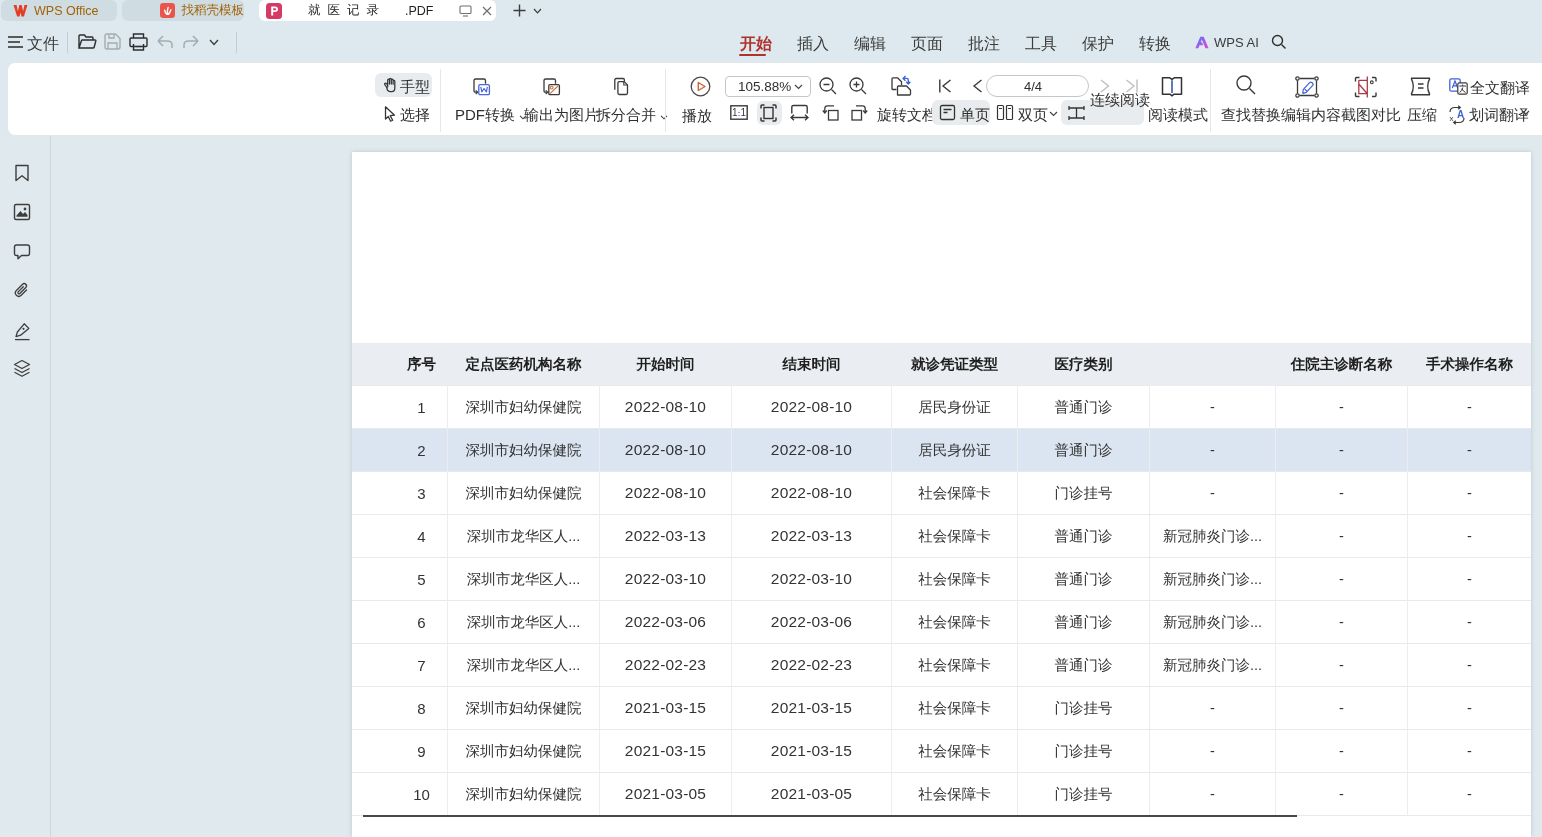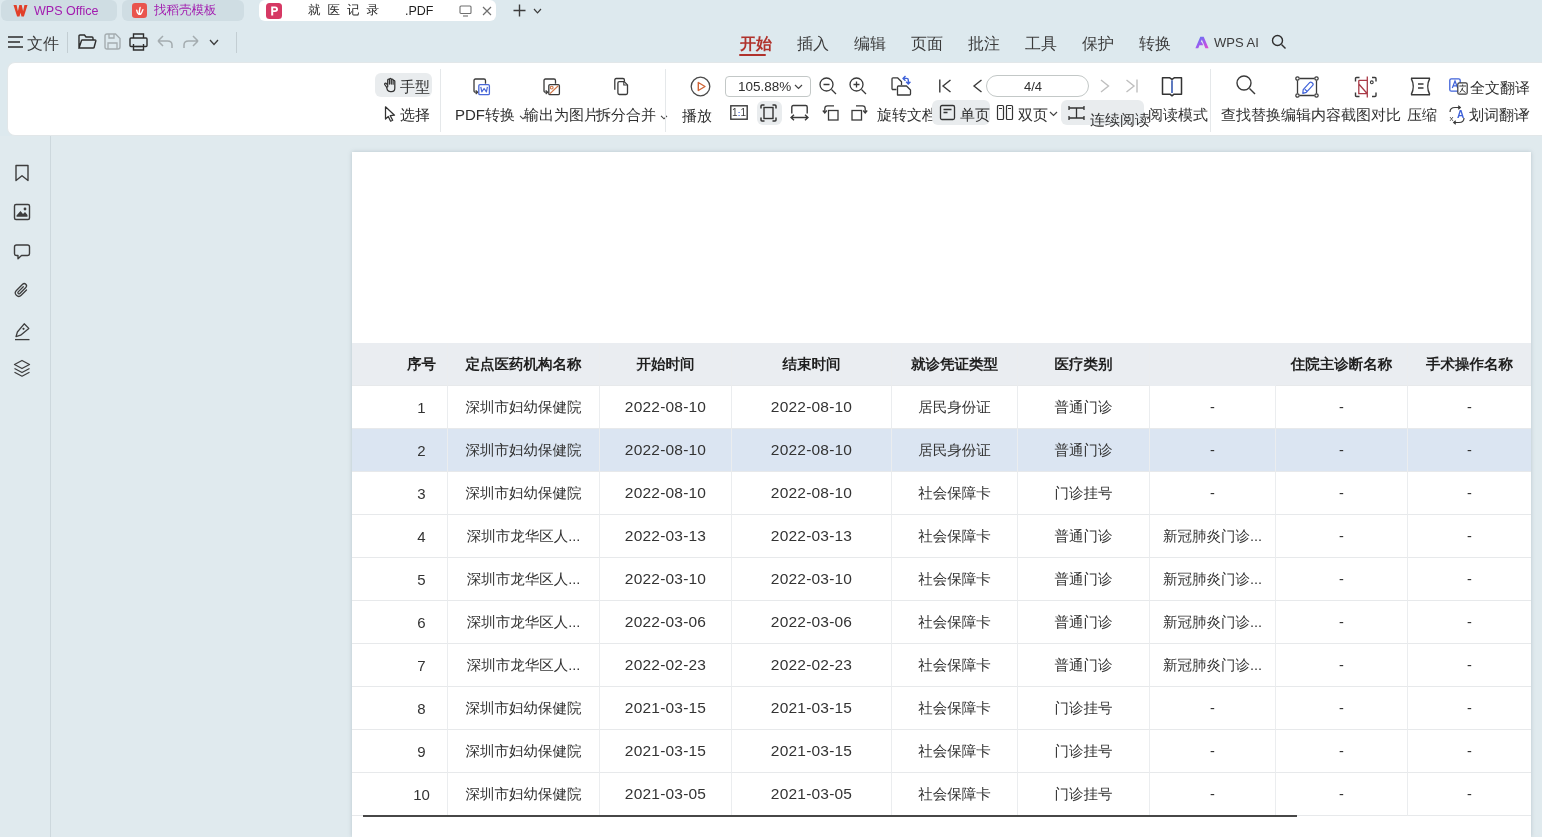--- a/index.html
+++ b/index.html
@@ -6,23 +6,23 @@
   * { margin:0; padding:0; box-sizing:border-box; }
   html,body { width:1542px; height:837px; overflow:hidden; }
   body { font-family:"Liberation Sans", sans-serif; color:#333; }
   #app { position:relative; width:1542px; height:837px; background:#dde9ee; }
   .abs { position:absolute; }
 
   
   #tabbar { position:absolute; left:0; top:0; width:1542px; height:21px; }
   .tab { position:absolute; top:0; height:21px; border-radius:6px; display:flex; align-items:center; }
   .tab1 { left:1px; width:116px; background:#cfdde3; }
-  .tab2 { left:122px; width:122px; background:#cfdde3; }
+  .tab2 { left:122px; width:122px; background:#cfdde3;justify-content:flex-end; }
   .tab3 { left:259px; width:237px; background:#ffffff;gap:19px; }
-  .tabtxt { font-size:12.5px; color:#a21caf; }
+  .tabtxt { font-size:12.5px; color:#a16207; }
 
   
   #menubar { position:absolute; left:0; top:21px; width:1542px; height:40px; }
   .menuitem { position:absolute; top:13px; font-size:16px; color:#3b3b3b; letter-spacing:0; }
   .vsep { position:absolute; width:1px; background:#c3ced3; }
 
   
   #panel { position:absolute; left:7px; top:62px; width:1535px; height:74px; background:#ffffff; border:1px solid #e2e7e9; border-radius:8px; border-right:none; border-top-right-radius:0; border-bottom-right-radius:0; }
   .tsep { position:absolute; top:6px; height:63px; width:1px; background:#e5e8ea; }
   .tlabel { position:absolute; font-size:15px; color:#2f2f2f; white-space:nowrap; }
@@ -267,21 +267,21 @@
       <path d="M3 4.5 L6 4.5 M12 4.5 L15 4.5" stroke="#333" stroke-width="1.1"></path>
     </svg>
     <span class="tlabel" style="left:1010px;top:42.5px">双页</span>
     <svg class="icon" width="9" height="6" viewBox="0 0 9 6" style="left:1041px;top:48px">
         <path d="M1 1 L4.5 4.5 L8 1" fill="none" stroke="#444" stroke-width="1.2"></path>
       </svg>
     <div class="abs selbg" style="left:1053px;top:37px;width:83px;height:25px"></div>
     <svg class="icon" width="19" height="18" viewBox="0 0 19 18" style="left:1059px;top:41px">
       <path d="M2 2 L2 6 M2 4 L17 4 M17 2 L17 6 M9.5 4 L9.5 14 M2 12 L2 16 M2 14 L17 14 M17 12 L17 16" fill="none" stroke="#333" stroke-width="1.3"></path>
     </svg>
-    <span class="tlabel" style="left:1082px;top:48px">连续阅读</span>
+    <span class="tlabel" style="left:1082px;top:28px">连续阅读</span>
     <span class="tlabel" style="left:1140px;top:42.5px">阅读模式</span>
     <div class="tsep" style="left:1202px"></div>
 
     <svg class="icon" width="22" height="22" viewBox="0 0 22 22" style="left:1227px;top:11px">
       <circle cx="9" cy="9" r="7" fill="none" stroke="#3a3a3a" stroke-width="1.4"></circle>
       <path d="M14.5 14.5 L20 20" stroke="#3a3a3a" stroke-width="1.4"></path>
     </svg>
     <span class="tlabel" style="left:1213px;top:42.5px">查找替换</span>
     <svg class="icon" width="24" height="22" viewBox="0 0 24 22" style="left:1287px;top:13px">
       <path d="M4.5 2.5 L19.5 2.5 M4.5 19.5 L19.5 19.5 M2.5 4.5 L2.5 17.5 M21.5 4.5 L21.5 17.5" stroke="#3a3a3a" stroke-width="1.3"></path>

